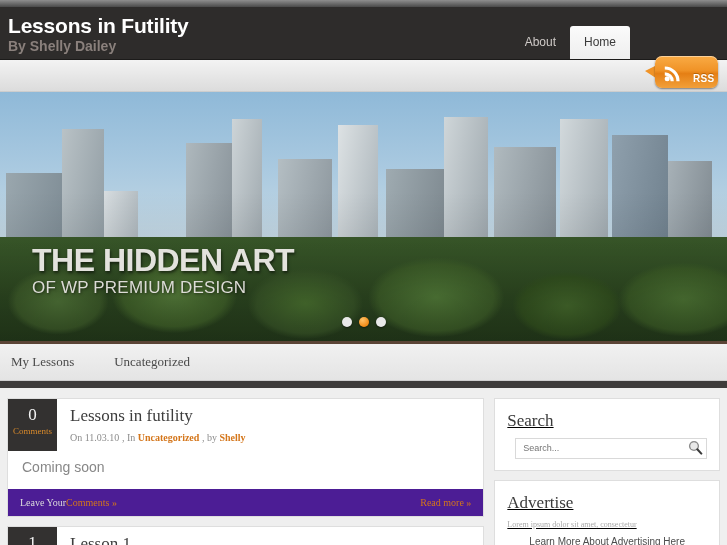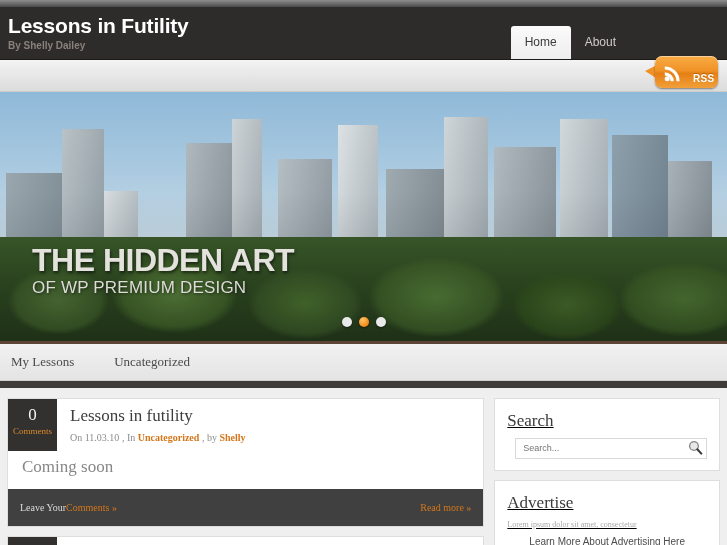--- a/index.html
+++ b/index.html
@@ -35,21 +35,21 @@
     top: 7px;
   }
   .site-title {
     font-size: 21px;
     font-weight: bold;
     color: #ffffff;
     letter-spacing: -0.2px;
     line-height: 24px;
   }
   .site-tagline {
-    font-size: 10px;
+    font-size: 14px;
     font-weight: bold;
     color: #8a807c;
     line-height: 14px;
     margin-top: 1px;
   }
 
   
   .main-nav {
     position: absolute;
     right: 97px;
@@ -278,29 +278,29 @@
   .post-meta {
     font-family: "Liberation Serif", serif;
     font-size: 10px;
     color: #8c8c8c;
     line-height: 15px;
     margin-top: 3px;
   }
   .meta-link { color: #d4761b; font-weight: bold; }
 
   .post-body {
-    font-family: Liberation Serif, serif;
-    font-size: 17px;
+    font-family: Liberation Sans, sans-serif;
+    font-size: 14px;
     color: #878787;
     padding: 8px 14px 14px 14px;
     line-height: 16px;
   }
   .post-foot {
-    background: #404040;
-    height: 37px;
+    background: #4c1d95;
+    height: 27px;
     display: flex;
     align-items: center;
     justify-content: space-between;
     padding: 0 12px;
     font-family: "Liberation Serif", serif;
     font-size: 10px;
   }
   .foot-left { color: #dcdcdc; }
   .foot-left .lnk { color: #d4761b; }
   .foot-right { color: #d4761b; cursor: pointer; }
@@ -368,22 +368,22 @@
 
 <div class="top-strip"></div>
 
 <div class="site-header">
   <div class="brand">
     <div class="site-title">Lessons in Futility</div>
     <div class="site-tagline">By Shelly Dailey</div>
   </div>
 
   <div class="main-nav">
+    <div class="nav-item">About</div>
     <div class="nav-item active">Home</div>
-    <div class="nav-item">About</div>
   </div>
 </div>
 
 <div class="sub-bar"></div>
 
 <div class="rss-badge">
   <div class="rss-tail"></div>
   <div class="rss-body"></div>
   <svg class="rss-waves" viewBox="0 0 19 19">
     <circle cx="3.2" cy="15.8" r="2.5" fill="#fff"></circle>

